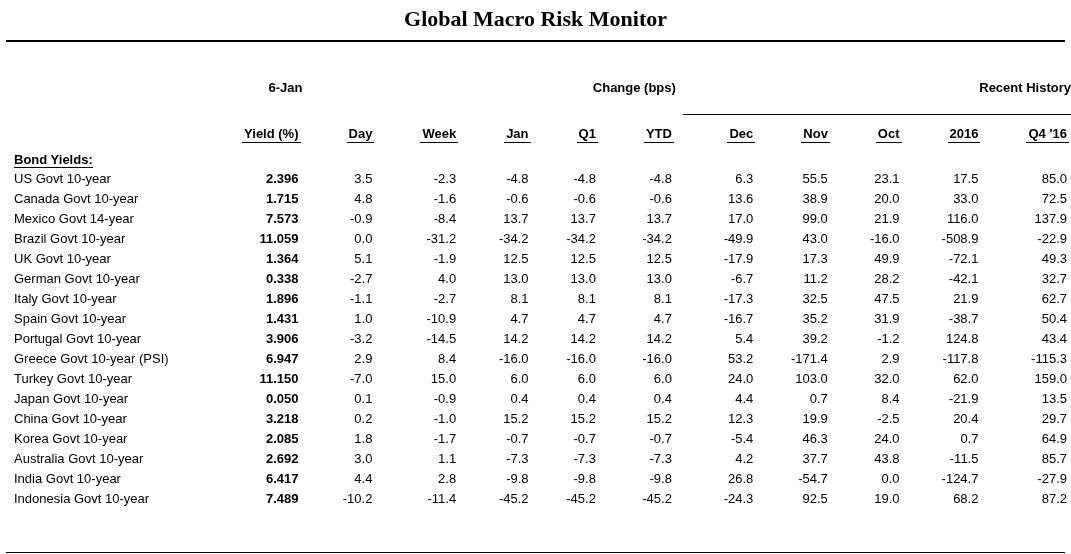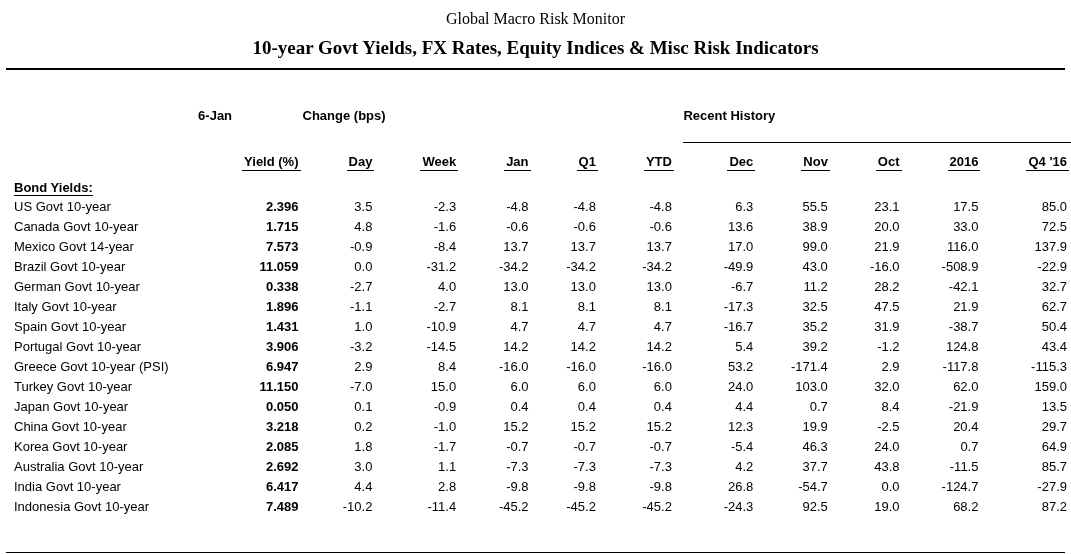--- a/index.html
+++ b/index.html
@@ -5,21 +5,21 @@
   html, body { margin:0; padding:0; }
   body {
     width:1071px; height:554px;
     background:#ffffff; color:#000000;
     font-family:"Liberation Sans", sans-serif;
     position:relative; overflow:hidden;
   }
   .report-header { text-align:center; padding-top:5px; }
   .report-title {
     font-family:"Liberation Serif", serif;
-    font-weight:normal; font-size:16px; line-height:28px;
+    font-weight:bold; font-size:22px; line-height:28px;
   }
   .report-subtitle {
     font-family:"Liberation Serif", serif;
     font-weight:bold; font-size:19px; line-height:26px; margin-top:2px;
   }
   .top-rule { border:none; border-top:2px solid #000; margin:7px 6px 0 6px; }
 
   table {
     border-collapse:collapse; table-layout:fixed;
     margin:36px 0 0 10px;
@@ -28,21 +28,21 @@
     padding:0; font-size:13px; font-weight:normal;
     white-space:nowrap; overflow:visible; text-align:right;
   }
   td { height:20px; }
   .lbl { text-align:left; padding-left:4px; }
   .num { padding-right:4px; }
   .yield { font-weight:bold; }
   .gap { }
 
   .group-row th { height:34px; vertical-align:top; font-weight:bold; padding-top:2px; }
-  .group-center { text-align:left; }
+  .group-center { text-align:right; }
   .history-th { border-bottom:1.5px solid #000; }
 
   .colhead-row th { height:28px; vertical-align:bottom; font-weight:bold; padding-bottom:3px; }
   .u {
     display:inline-block;
     border-bottom:1.5px solid #000;
     padding:0 2px 1px 2px;
   }
   .colhead-row .num .u { margin-right:-2px;margin-left:44px; }
 
@@ -55,21 +55,20 @@
   .bottom-rule {
     position:absolute; left:6px; right:6px; bottom:1px;
     border-top:1.5px solid #000;
   }
 </style>
 </head>
 <body>
 
 <div class="report-header">
   <div class="report-title">Global Macro Risk Monitor</div>
-  <div class="report-subtitle">10-year Govt Yields, FX Rates, Equity Indices &amp; Misc Risk Indicators</div>
 </div>
 <hr class="top-rule">
 
 <table>
   <colgroup>
     <col style="width:295px">
       <col style="width:60px">
       <col style="width:74px">
     <col style="width:58px">
       <col style="width:57px">
@@ -168,20 +167,35 @@
     <td class="num">-34.2</td>
     <td class="num">-34.2</td>
     <td class="gap"></td>
     <td class="num">-49.9</td>
     <td class="num">43.0</td>
     <td class="num">-16.0</td>
     <td class="num">-508.9</td>
     <td class="num">-22.9</td>
   </tr>
 
+  <tr>
+    <td class="lbl">UK Govt 10-year</td>
+    <td class="num yield">1.364</td>
+    <td class="num">5.1</td>
+    <td class="num">-1.9</td>
+    <td class="num">12.5</td>
+    <td class="num">12.5</td>
+    <td class="num">12.5</td>
+    <td class="gap"></td>
+    <td class="num">-17.9</td>
+    <td class="num">17.3</td>
+    <td class="num">49.9</td>
+    <td class="num">-72.1</td>
+    <td class="num">49.3</td>
+  </tr>
 
   <tr>
     <td class="lbl">German Govt 10-year</td>
     <td class="num yield">0.338</td>
     <td class="num">-2.7</td>
     <td class="num">4.0</td>
     <td class="num">13.0</td>
     <td class="num">13.0</td>
     <td class="num">13.0</td>
     <td class="gap"></td>

